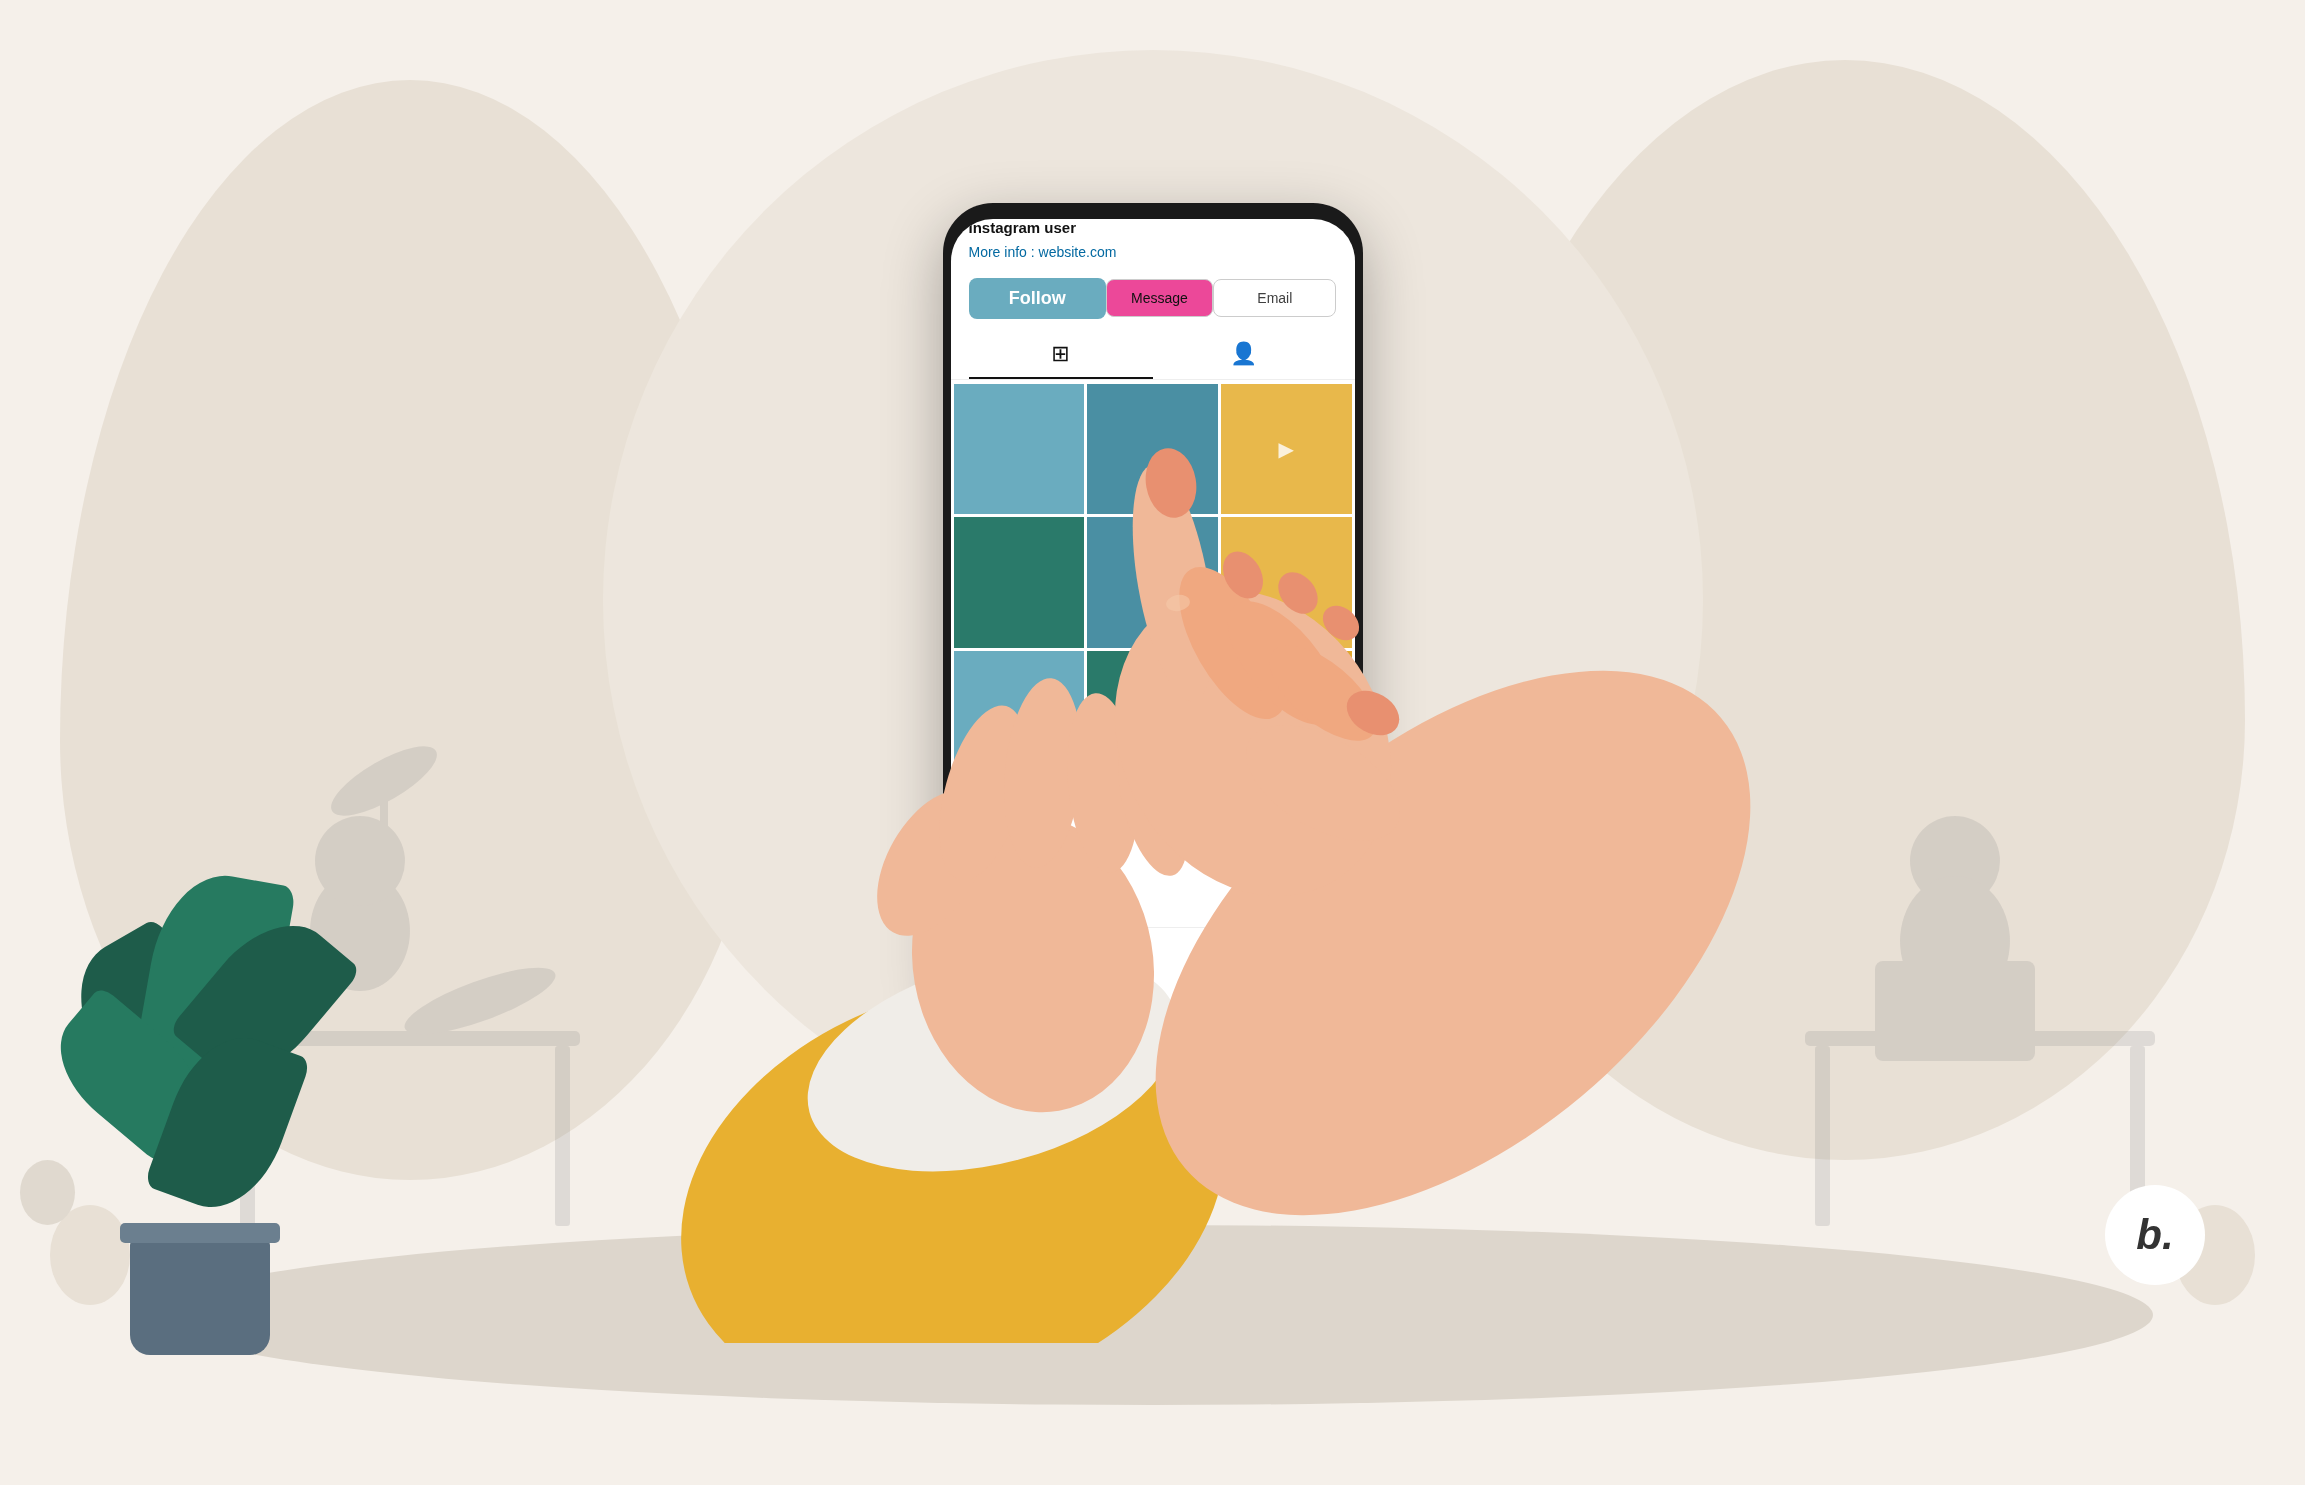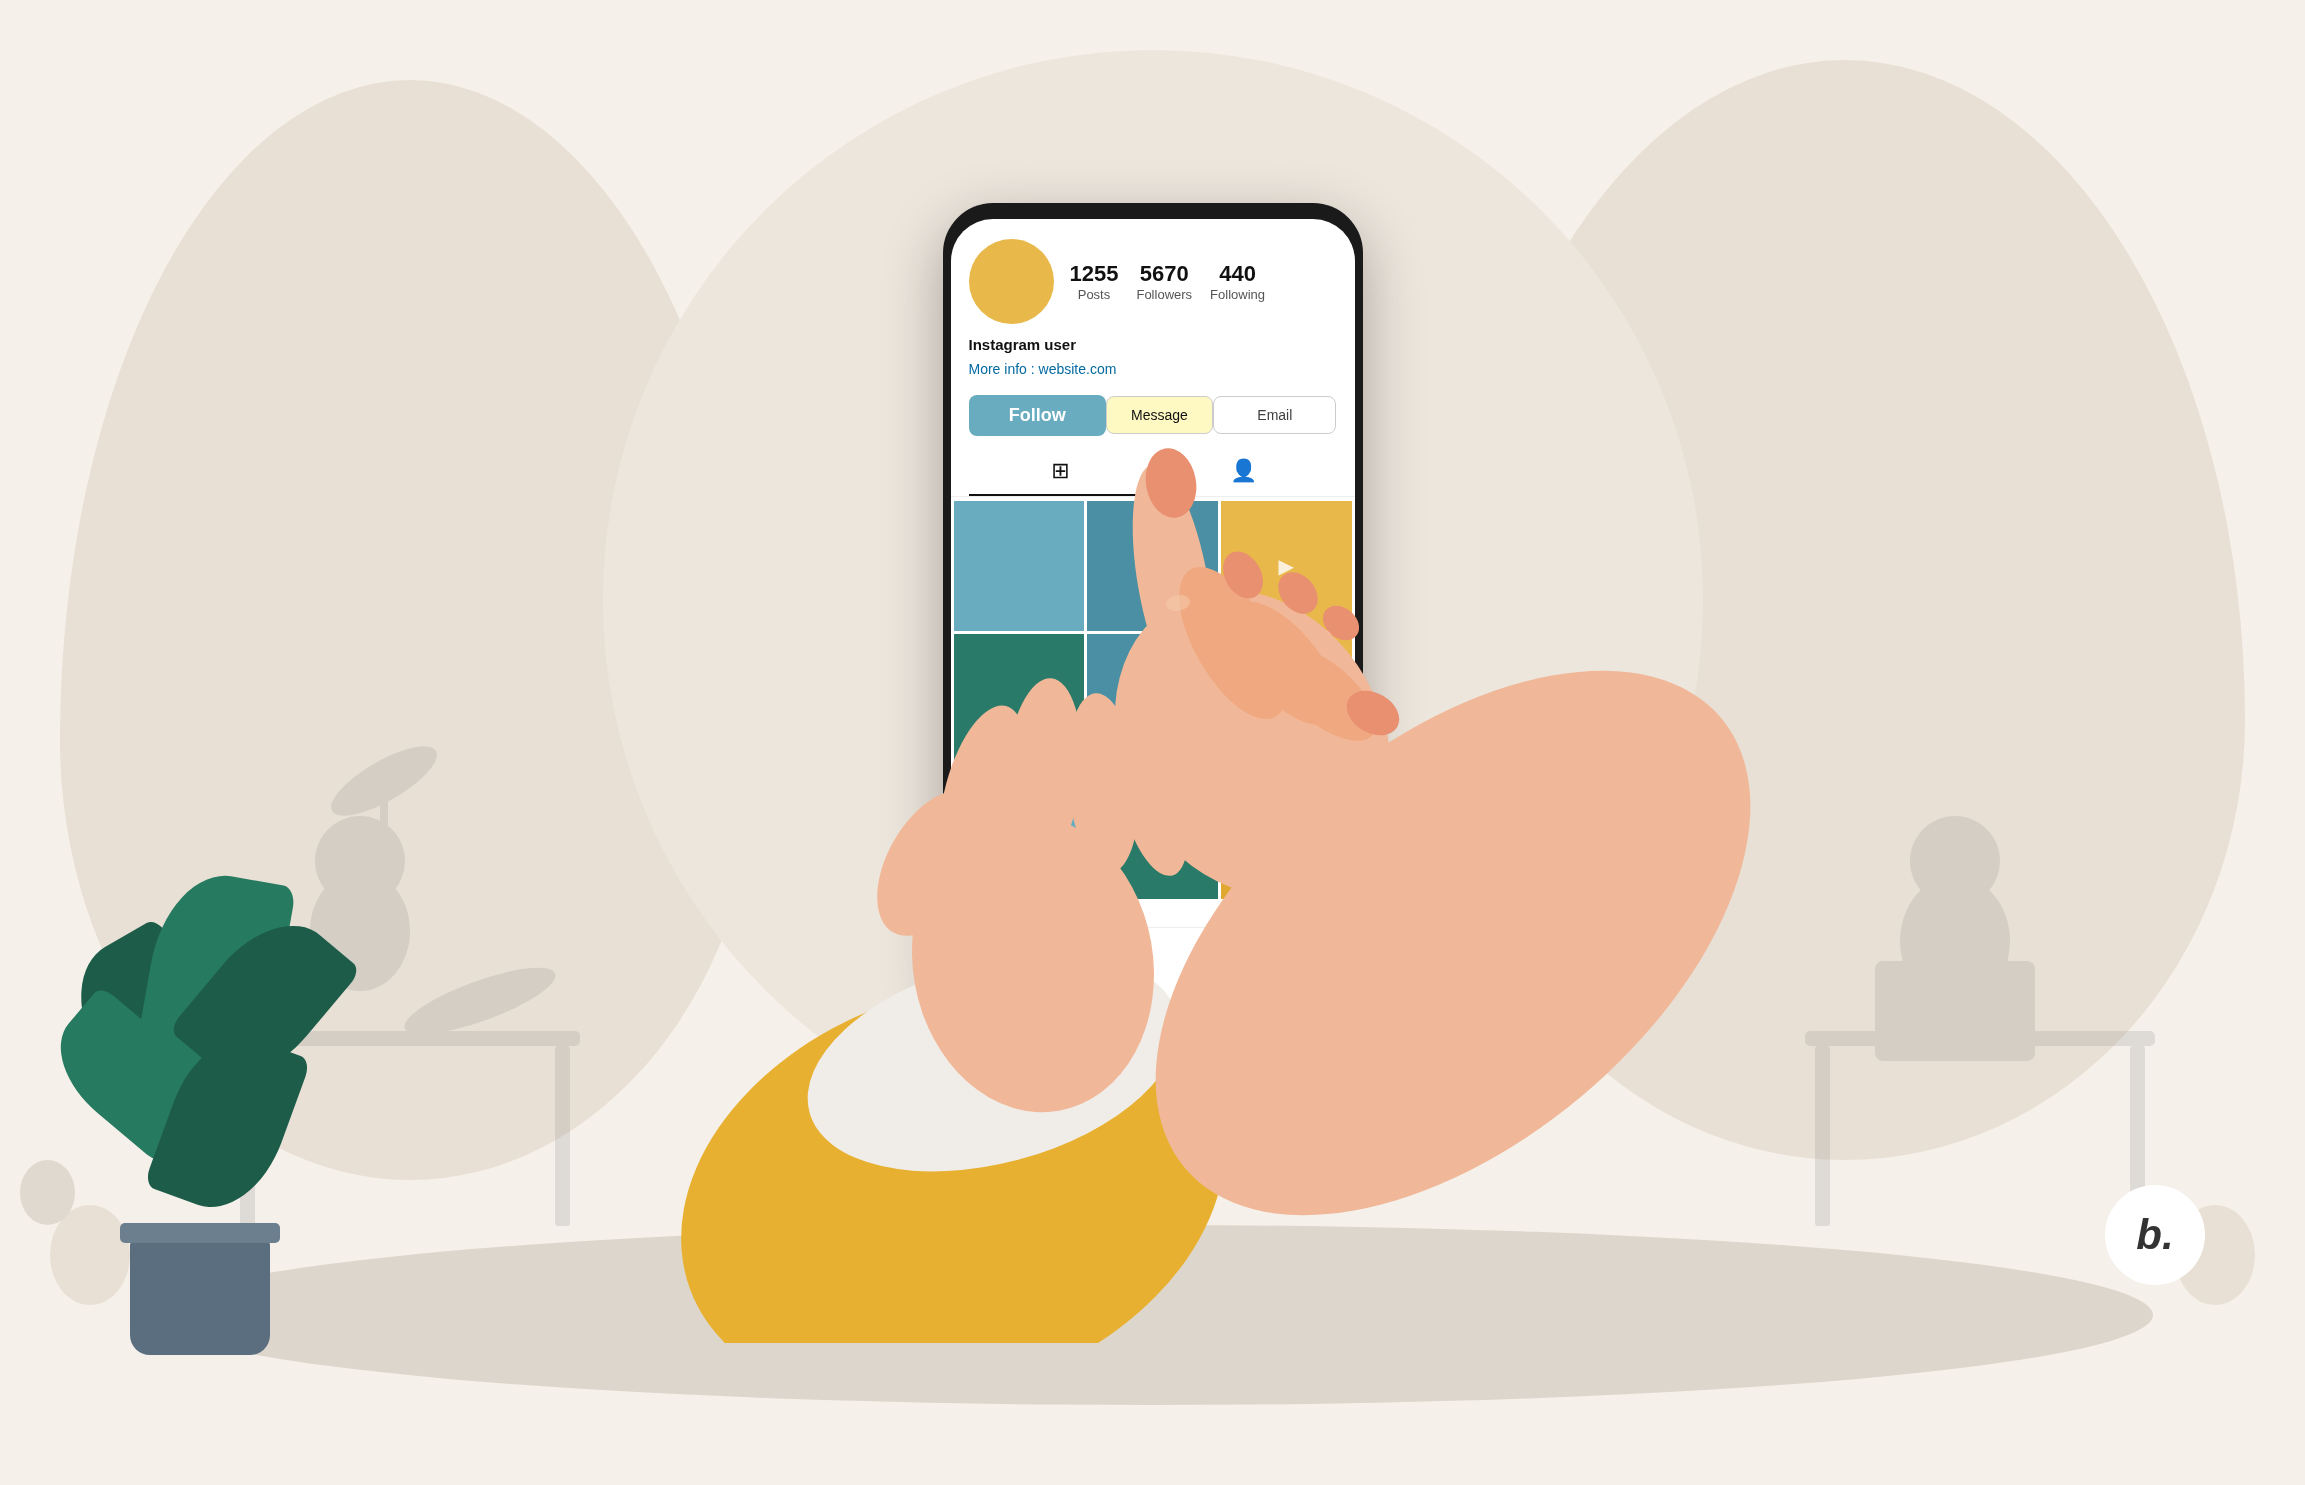--- a/index.html
+++ b/index.html
@@ -270,21 +270,21 @@
       border: none;
       border-radius: 8px;
       padding: 10px 22px;
       font-size: 18px;
       font-weight: 700;
       cursor: pointer;
       flex: 1;
     }
 
     .btn-message {
-      background: #fef9c3;
+      background: #ec4899;
       color: #111;
       border: 1.5px solid #ccc;
       border-radius: 8px;
       padding: 10px 6px;
       font-size: 14px;
       font-weight: 500;
       cursor: pointer;
       flex: 1;
     }
 
@@ -449,37 +449,20 @@
 
 <div class="logo-b">
   <span>b.</span>
 </div>
 
 <div style="position:absolute; left:50%; top:50%; transform:translate(-50%,-50%); width:1400px; height:1200px; z-index:5;">
 
   <div class="phone" style="left:490px; top:60px;">
     <div class="phone-screen">
 
-      <div class="instagram-header">
-        <div class="profile-avatar"></div>
-        <div class="profile-stats">
-          <div class="stat-item">
-            <span class="stat-number">1255</span>
-            <span class="stat-label">Posts</span>
-          </div>
-          <div class="stat-item">
-            <span class="stat-number">5670</span>
-            <span class="stat-label">Followers</span>
-          </div>
-          <div class="stat-item">
-            <span class="stat-number">440</span>
-            <span class="stat-label">Following</span>
-          </div>
-        </div>
-      </div>
 
       <div class="profile-info">
         <div class="profile-name">Instagram user</div>
         <div class="profile-link">More info : website.com</div>
       </div>
 
       <div class="action-buttons">
         <button class="btn-follow">Follow</button>
         <button class="btn-message">Message</button>
         <button class="btn-email">Email</button>

